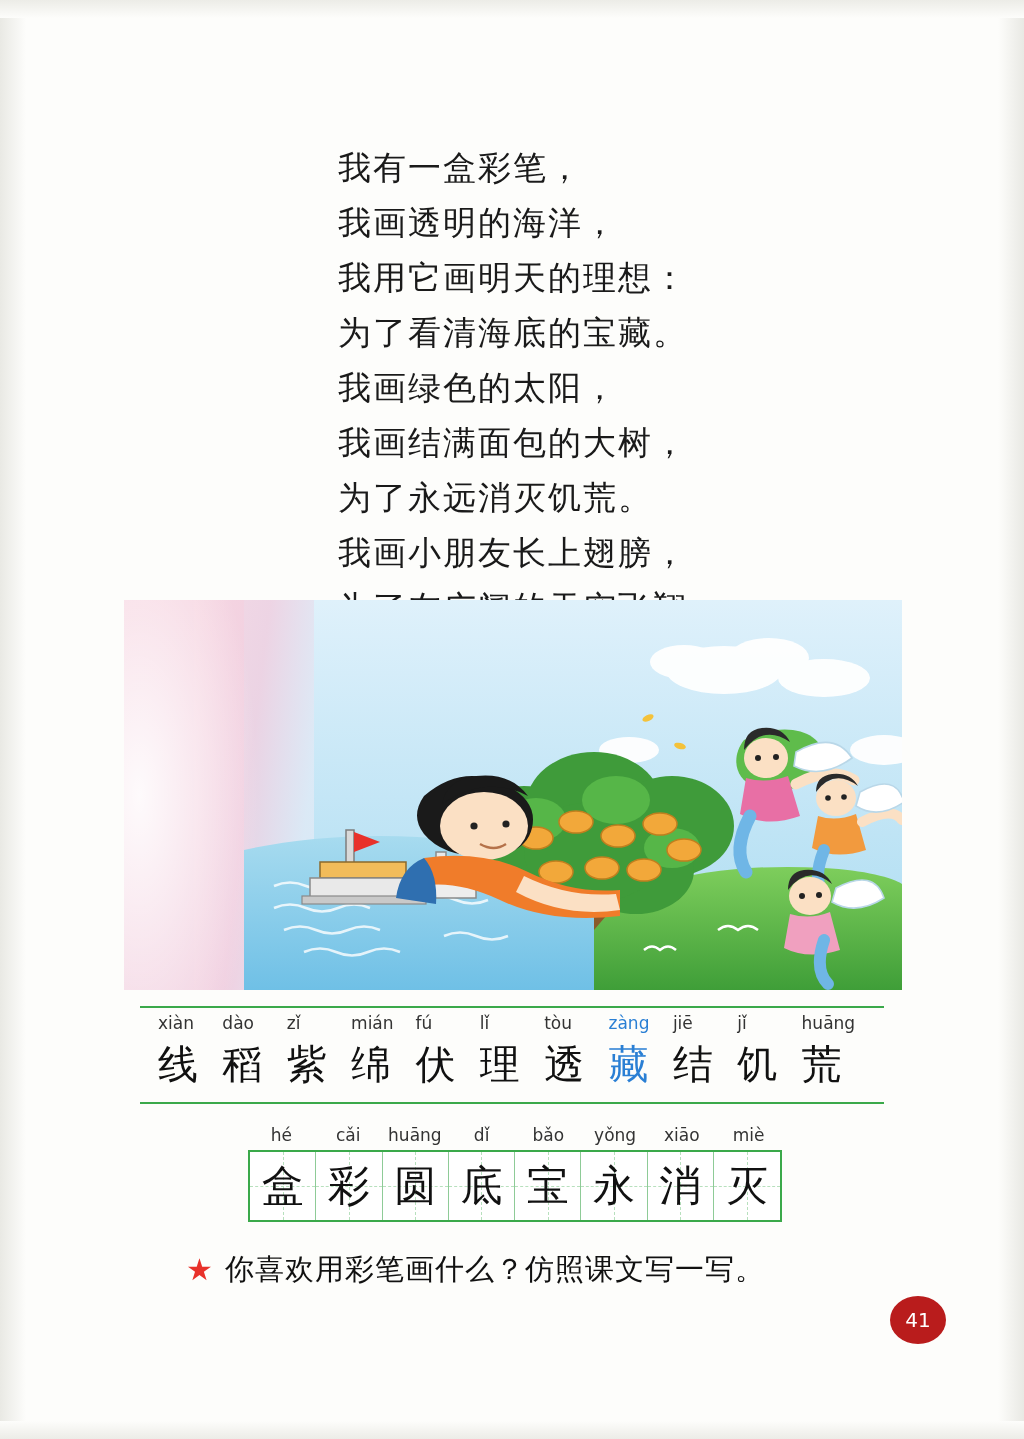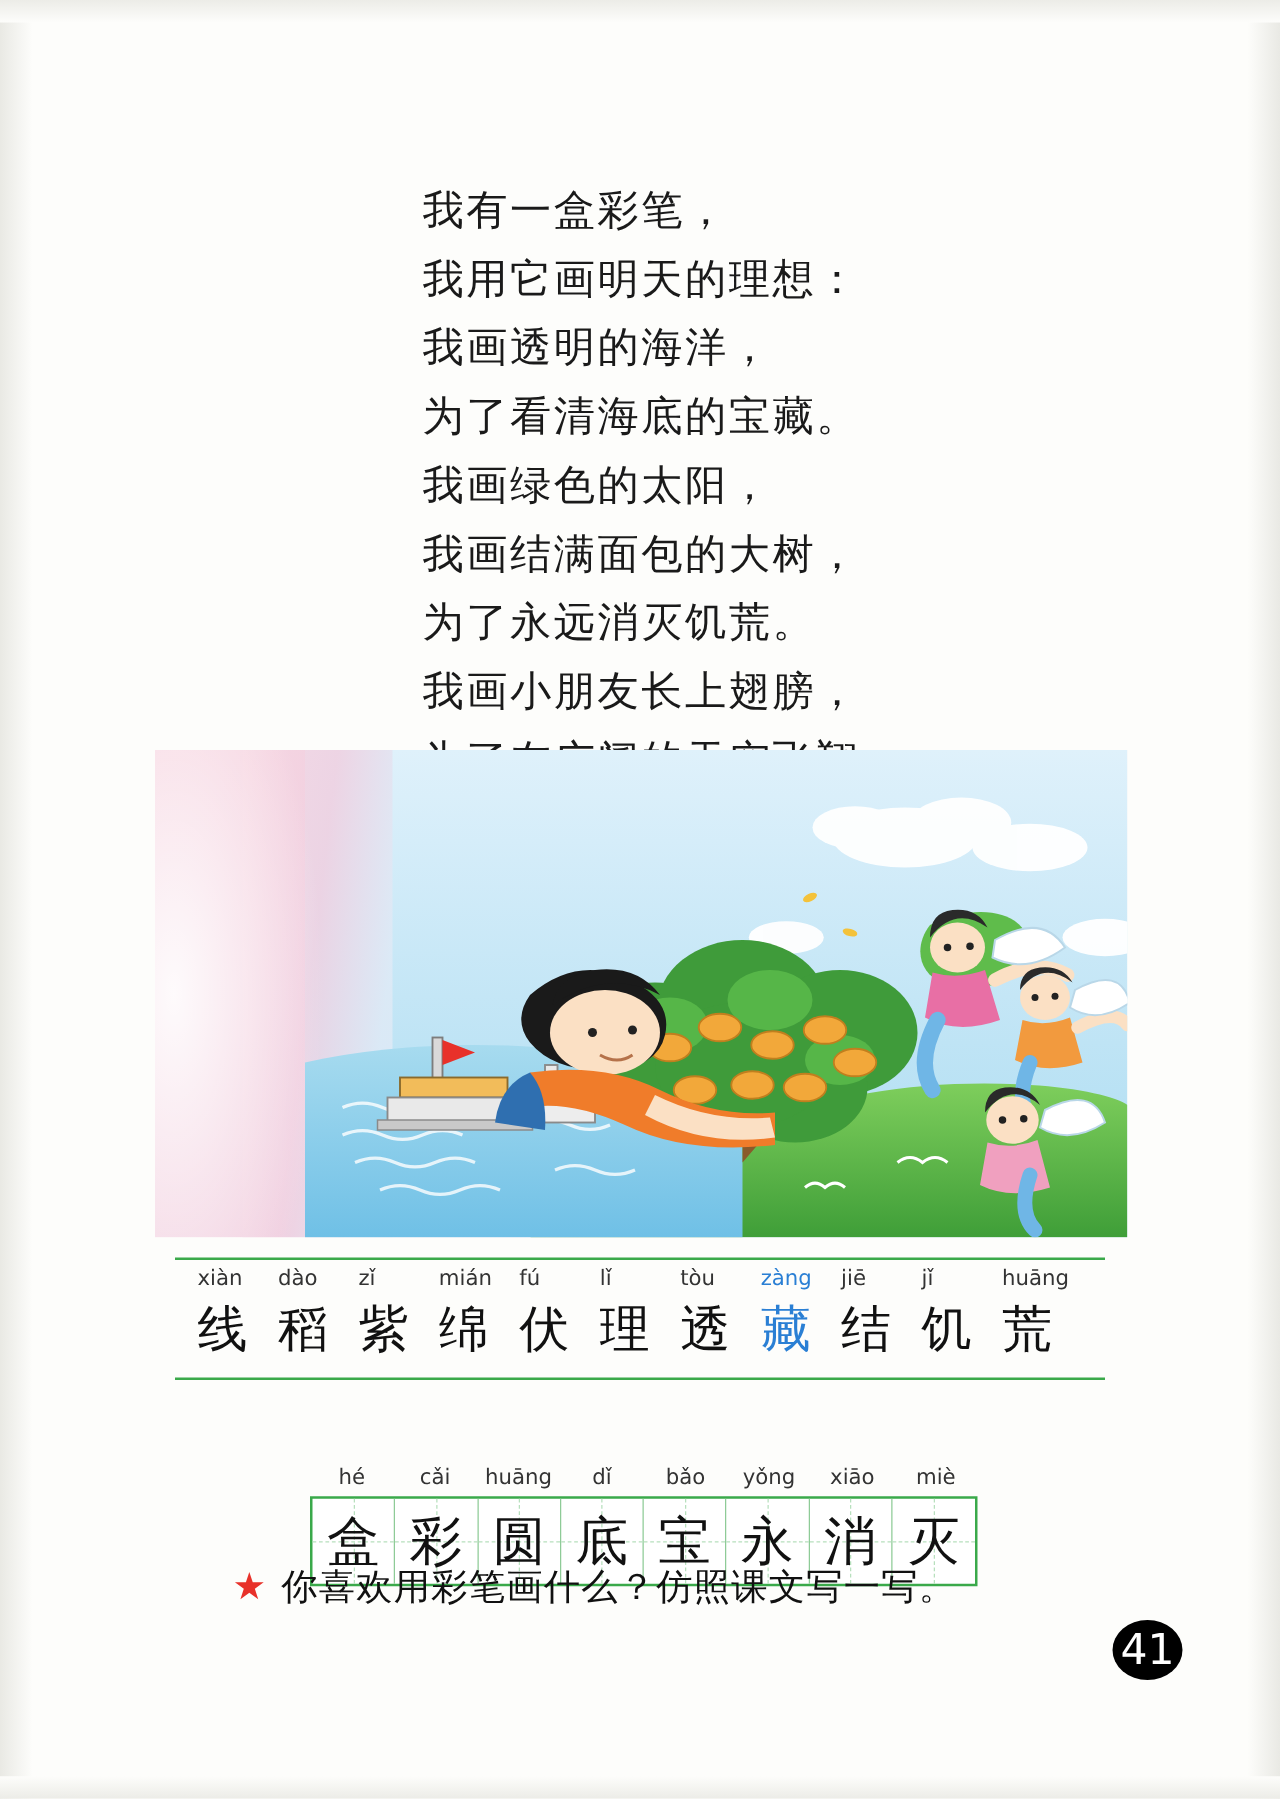--- a/index.html
+++ b/index.html
@@ -123,21 +123,20 @@
     display: flex;
     width: 534px;
   }
   .row2-py > div {
     width: 66.75px;
     text-align: center;
     font-family: "DejaVu Sans", "Liberation Sans", sans-serif;
     font-size: 17px;
     color: #333333;
     line-height: 26px;
-    margin-top: 47px;
   }
   .grid-boxes {
     display: flex;
     width: 534px;
     height: 72px;
     border: 2px solid #3aa94a;
     box-sizing: border-box;
     margin-top: 2px;
     background: #ffffff;
   }
@@ -199,43 +198,43 @@
   }
 
   
   .pageno {
     position: absolute;
     right: 78px;
     top: 1296px;
     width: 56px;
     height: 48px;
     border-radius: 50%;
-    background: #000000;
+    background: #b91c1c;
     color: #ffffff;
     font-family: "DejaVu Sans", "Liberation Sans", sans-serif;
-    font-size: 34px;
+    font-size: 20px;
     display: flex;
     align-items: center;
     justify-content: center;
   }
 </style>
 </head>
 <body>
 
 <div class="page">
 
   <div class="page-shade-left"></div>
   <div class="page-shade-right"></div>
   <div class="page-shade-top"></div>
   <div class="page-shade-bottom"></div>
 
   <div class="poem">
     <div class="poem-line">我有一盒彩笔，</div>
+    <div class="poem-line">我画透明的海洋，</div>
     <div class="poem-line">我用它画明天的理想：</div>
-    <div class="poem-line">我画透明的海洋，</div>
     <div class="poem-line">为了看清海底的宝藏。</div>
     <div class="poem-line">我画绿色的太阳，</div>
     <div class="poem-line">我画结满面包的大树，</div>
     <div class="poem-line">为了永远消灭饥荒。</div>
     <div class="poem-line">我画小朋友长上翅膀，</div>
     <div class="poem-line">为了在广阔的天空飞翔。</div>
   </div>
 
   <div class="illus">
     <svg width="778" height="390" viewBox="0 0 778 390" xmlns="http://www.w3.org/2000/svg">

